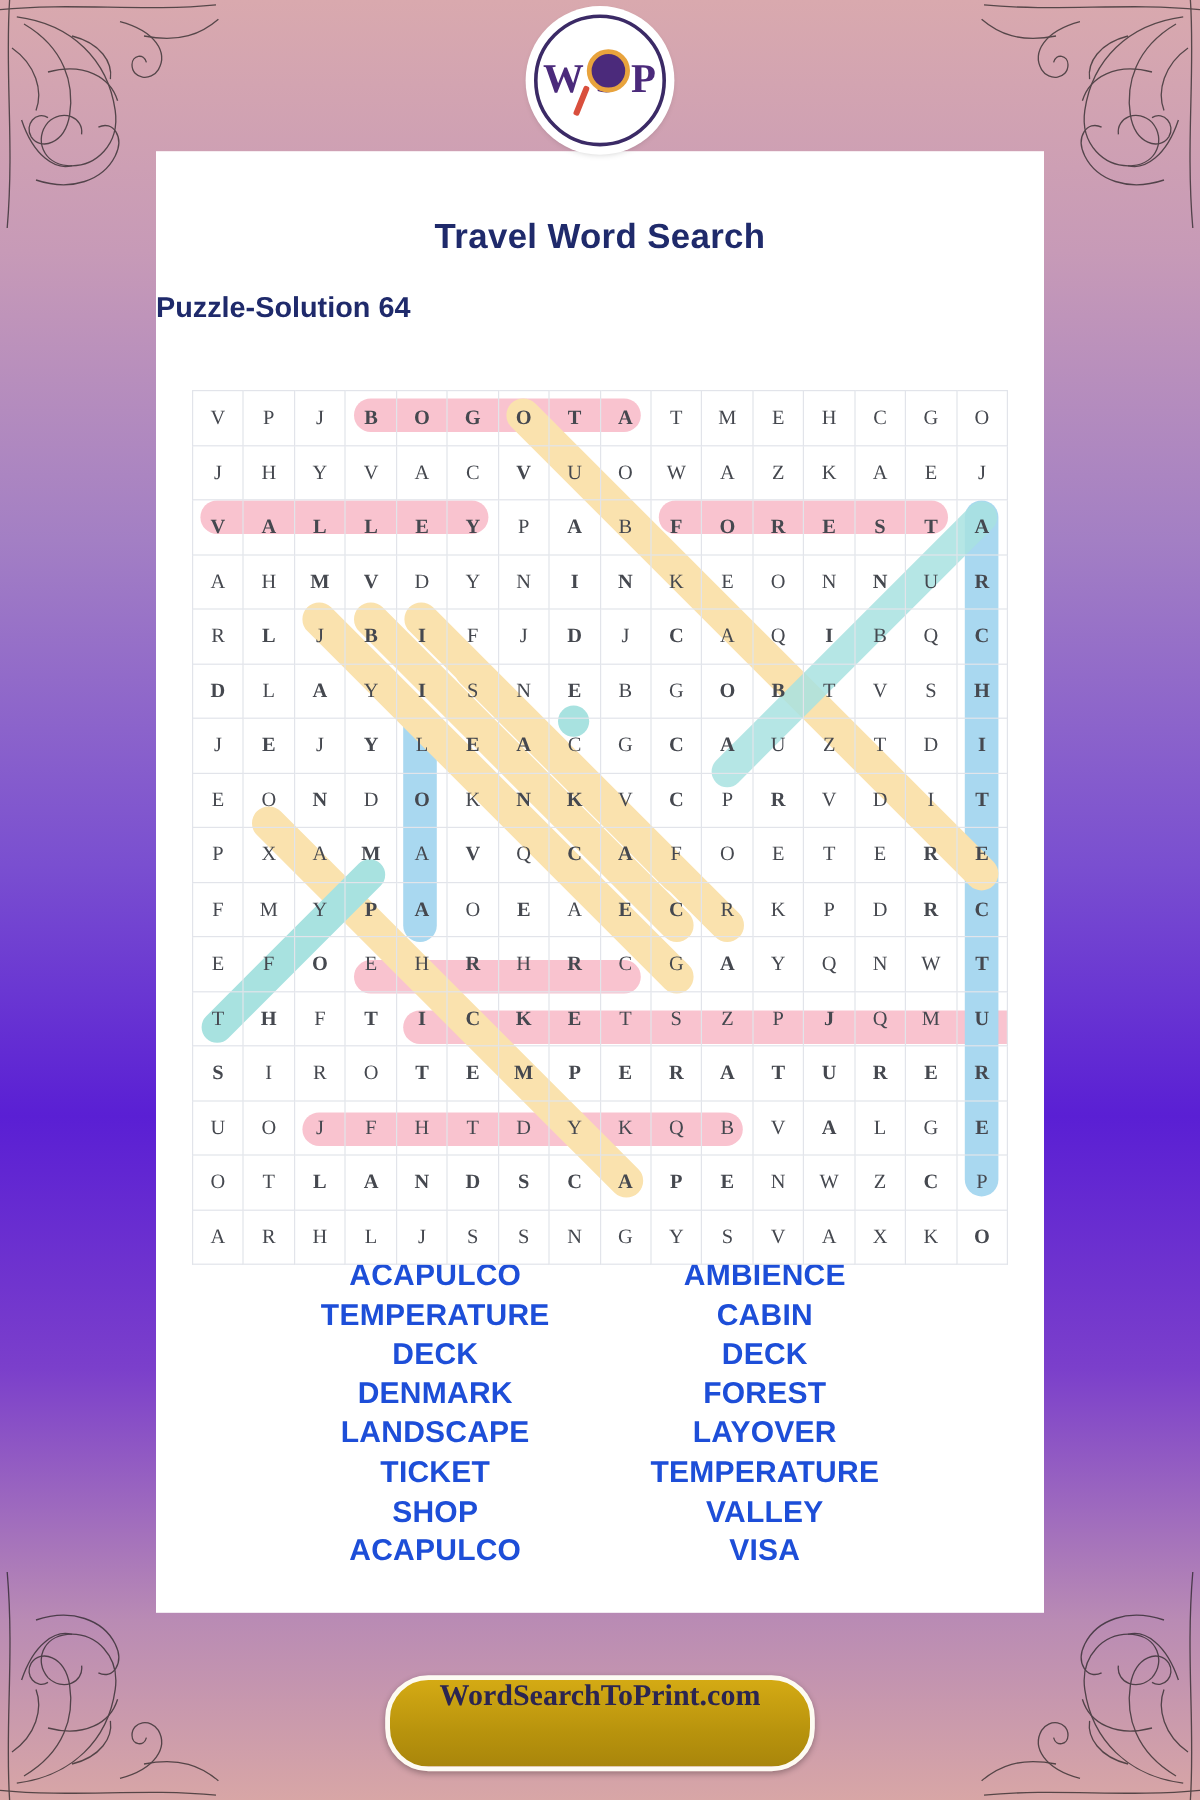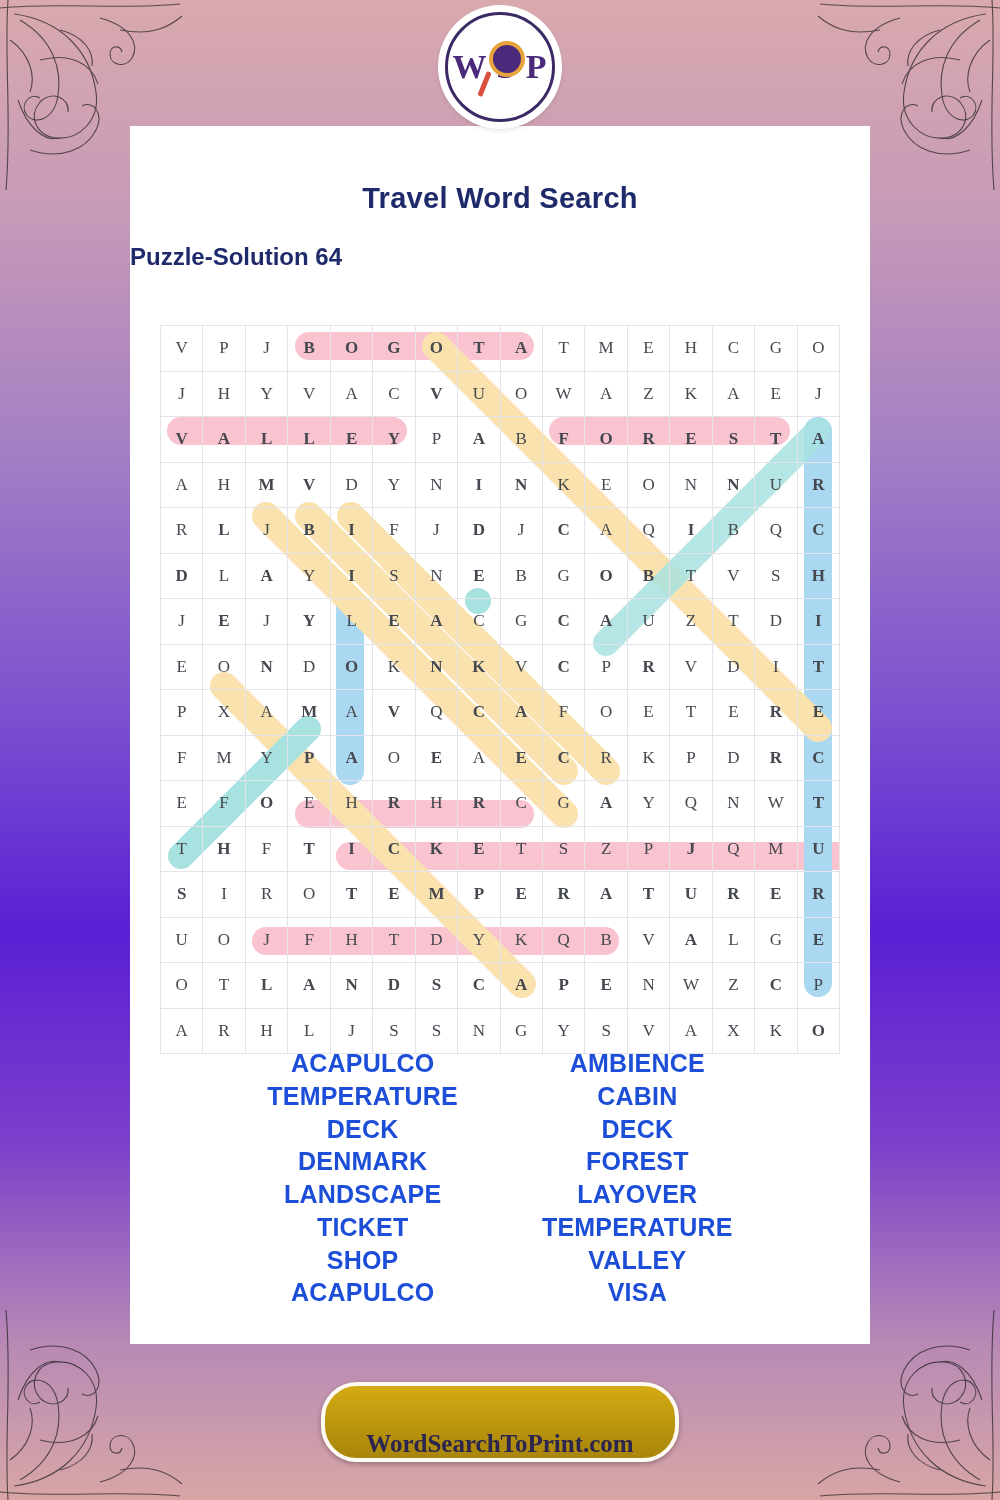--- a/index.html
+++ b/index.html
@@ -60,25 +60,25 @@
   .ovl{position:absolute;z-index:1;left:0;top:0;width:680px;height:680px;pointer-events:none;}
 
   .words{margin-top:42px;display:flex;justify-content:center;gap:84px;}
   .wcol{text-align:center;}
   .wcol div{
     color:#1d4ed8;font-size:25px;font-weight:bold;line-height:1.31;
     letter-spacing:.2px;
   }
 
   .footer-btn{
-    position:absolute;left:50%;bottom:38px;transform:translateX(-50%);
+    position:absolute;left:50%;bottom:24px;transform:translateX(-50%);
     width:350px;height:72px;border-radius:36px;
     background:linear-gradient(180deg,#d4aa14 0%,#b8930d 60%,#a9860b 100%);
     border:4px solid #fdfbf2;box-shadow:0 2px 5px rgba(0,0,0,.3);
-    display:flex;align-items:flex-end;justify-content:center;
+    display:flex;align-items:flex-start;justify-content:center;
   }
   .footer-btn span{color:#2b2550;font-size:25px;font-weight:bold;
     font-family:"Liberation Serif", serif;}
 </style>
 </head>
 <body>
 
 <svg class="corner c-tl" viewBox="0 0 230 200">
   <g stroke="#1a1a1a" stroke-width="1.1" fill="none" opacity=".8">
     <path d="M0 8 C60 2 120 10 180 4"></path>

